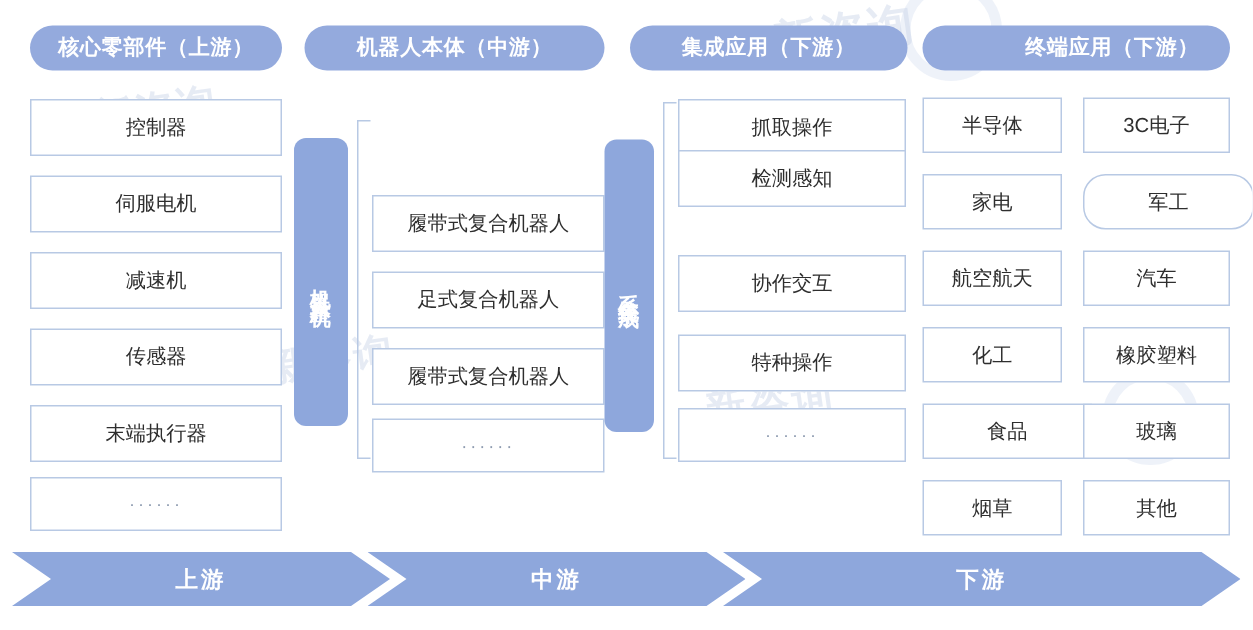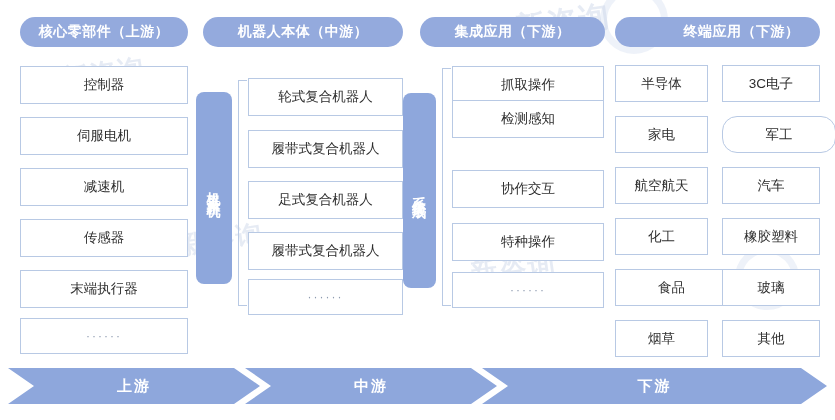--- a/index.html
+++ b/index.html
@@ -156,21 +156,20 @@
   <div class="card" style="left:20px;top:219px;width:168px;height:38px;">传感器</div>
   <div class="card" style="left:20px;top:270px;width:168px;height:38px;">末端执行器</div>
   <div class="card dots" style="left:20px;top:318px;width:168px;height:36px;">······</div>
 
   <div class="vbar" style="left:196px;top:92px;width:36px;height:192px;">
     <span>机器人整机</span>
   </div>
 
   <div class="bracket" style="left:238px;top:80px;width:9px;height:226px;"></div>
 
-  <div class="card" style="left:248px;top:78px;width:155px;height:38px;">轮式复合机器人</div>
   <div class="card" style="left:248px;top:130px;width:155px;height:38px;">履带式复合机器人</div>
   <div class="card" style="left:248px;top:181px;width:155px;height:38px;">足式复合机器人</div>
   <div class="card" style="left:248px;top:232px;width:155px;height:38px;">履带式复合机器人</div>
   <div class="card dots" style="left:248px;top:279px;width:155px;height:36px;">······</div>
 
   <div class="vbar" style="left:403px;top:93px;width:33px;height:195px;">
     <span>系统集成</span>
   </div>
 
   <div class="bracket" style="left:442px;top:68px;width:9px;height:238px;"></div>

